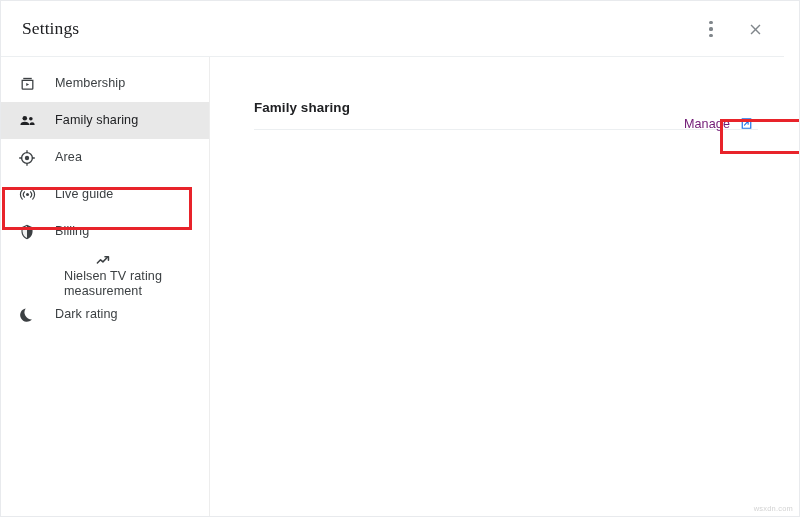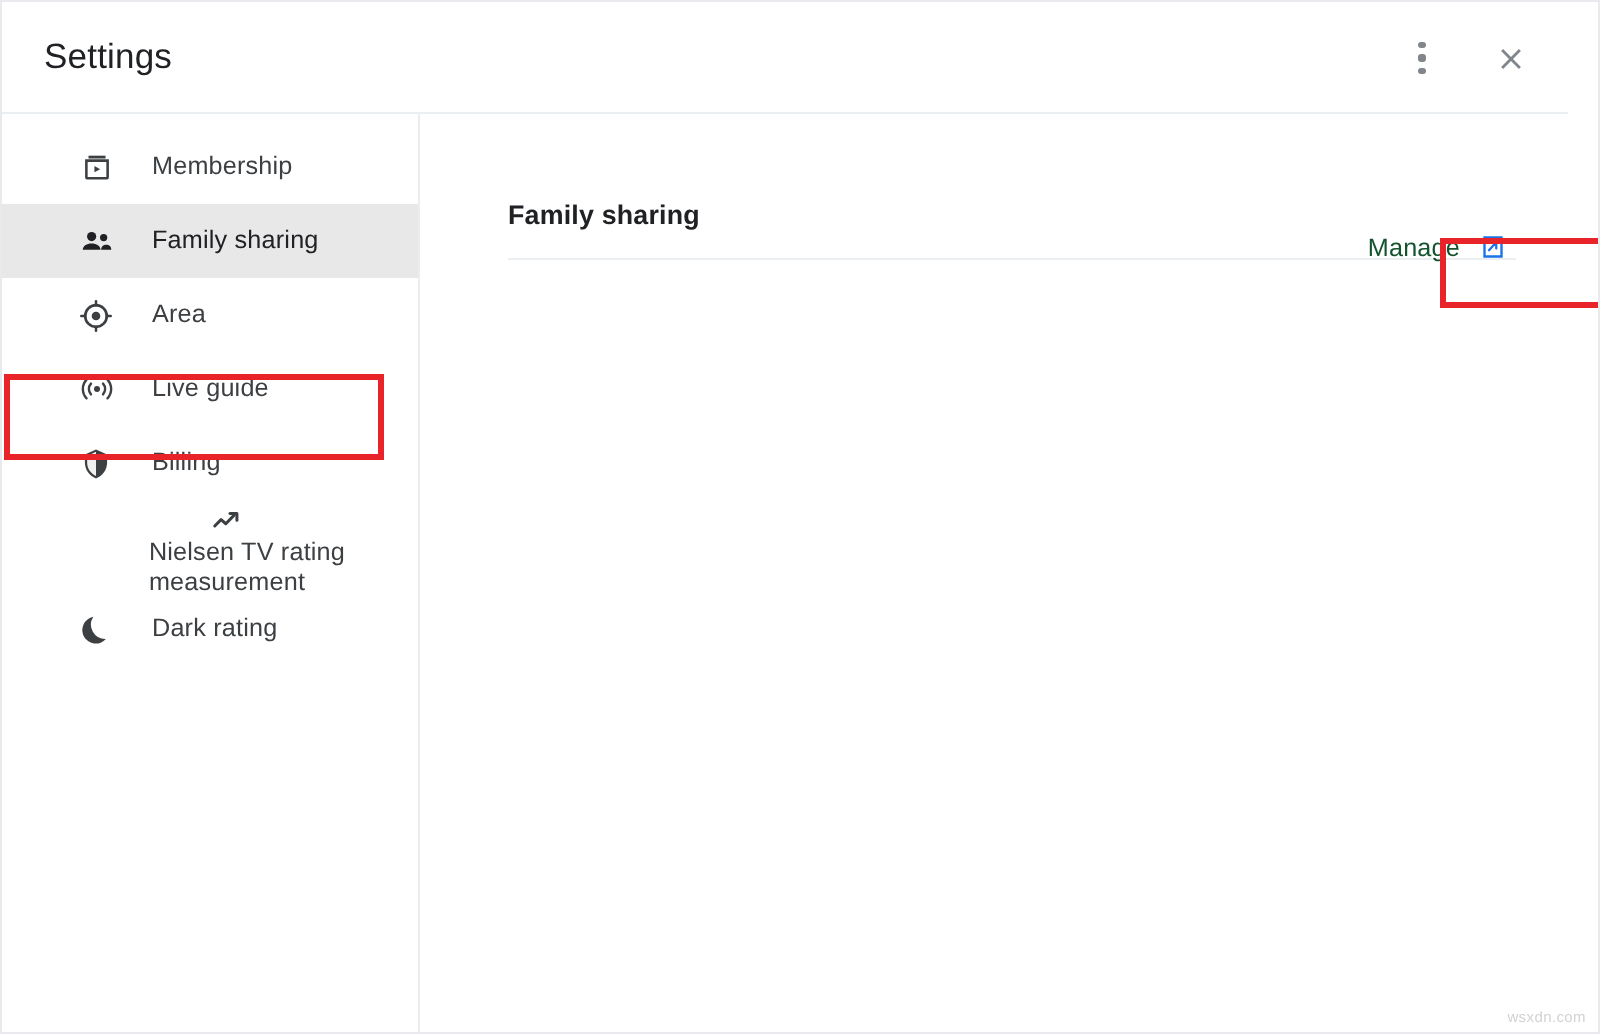--- a/index.html
+++ b/index.html
@@ -24,20 +24,21 @@
   
   .header {
     position: absolute;
     left: 0;
     top: 0;
     width: 783px;
     height: 56px;
     background: #ffffff;
     border-bottom: 1px solid #eceff1;
     box-sizing: border-box;
+    font-family: Liberation Serif, serif;
   }
   .header-title {
     position: absolute;
     left: 21px;
     top: 17px;
     font-size: 17.5px;
     color: #202124;
     letter-spacing: 0.1px;
     white-space: nowrap;
   }
@@ -86,21 +87,21 @@
     background: #ffffff;
     border-right: 1px solid #ededed;
     box-sizing: border-box;
     padding-top: 8px;
   }
   .nav-item {
     position: relative;
     display: flex;
     align-items: center;
     height: 37px;
-    padding-left: 37px;
+    padding-left: 16px;
     cursor: pointer;
     box-sizing: border-box;
   }
   .nav-item.tall { height: 46px; flex-direction: column; }
   .nav-item.selected {
     background: #e8e8e8;
   }
   .nav-icon {
     width: 20px;
     min-width: 20px;
@@ -157,21 +158,21 @@
   .section-title {
     font-size: 13.4px;
     color: #202124;
     font-weight: bold;
     letter-spacing: 0.1px;
   }
   .manage-link {
     display: flex;
     align-items: center;
     gap: 9px;
-    color: #14532d;
+    color: #701a75;
     font-size: 12.6px;
     text-decoration: none;
     cursor: pointer;
     padding: 2px 4px;
     letter-spacing: 0.1px;
     margin-top: 33px;
   }
   .section-divider {
     height: 1px;
     background: #eceff1;

